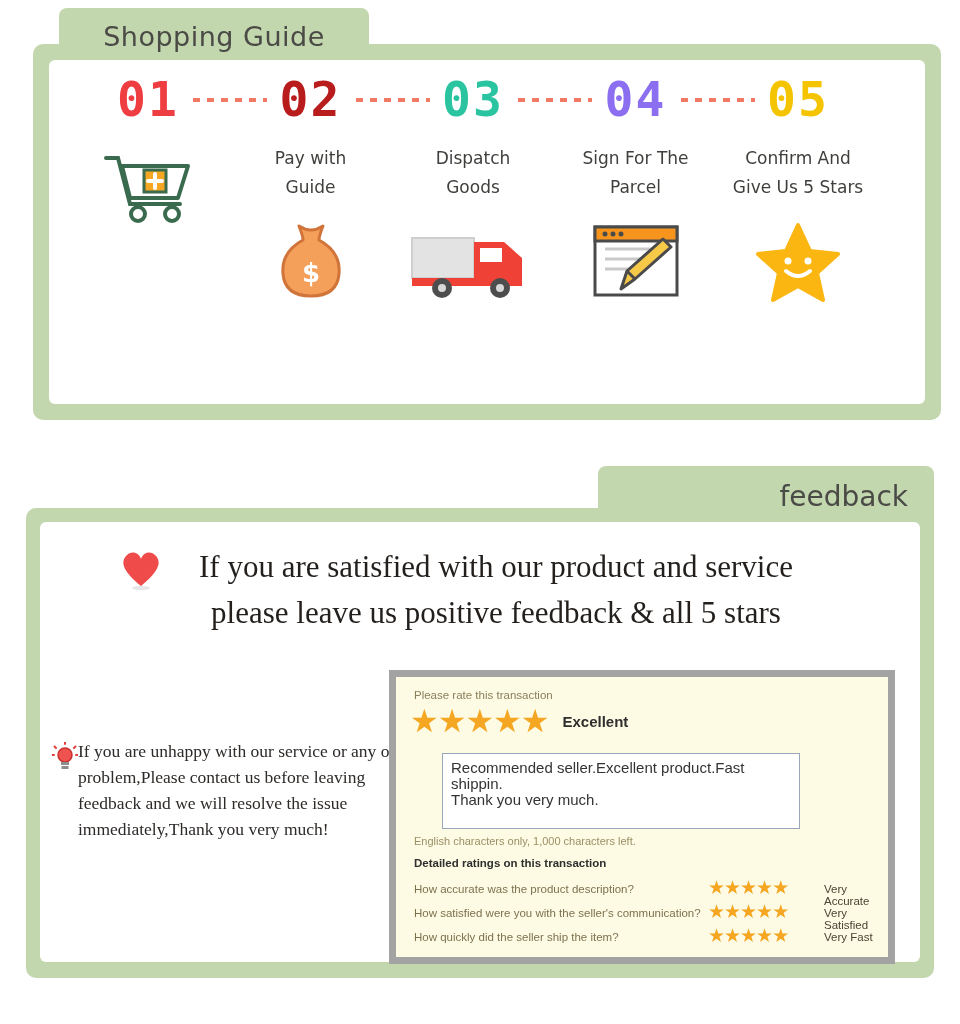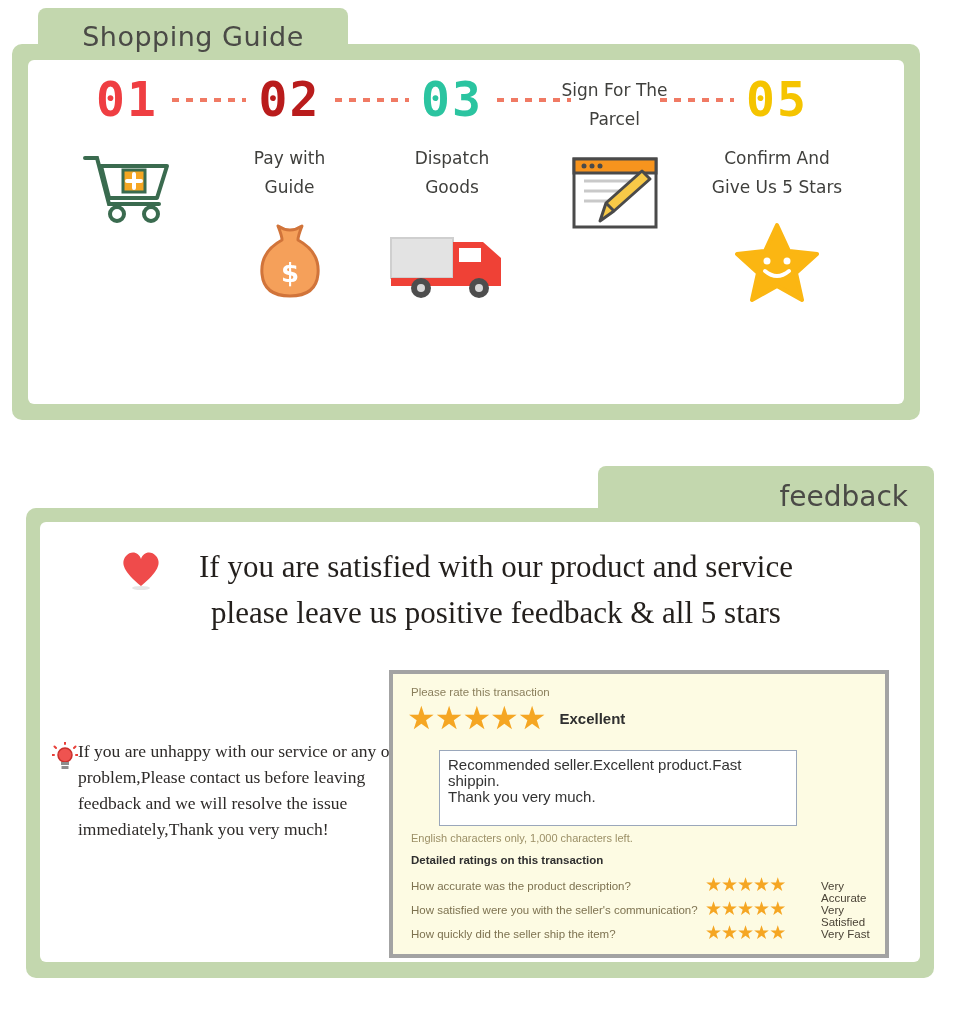--- a/index.html
+++ b/index.html
@@ -12,21 +12,21 @@
     width: 960px;
     height: 1024px;
     position: relative;
     overflow: hidden;
     background: #ffffff;
   }
 
   
   .guide-panel {
     position: absolute;
-    left: 12px;
+    left: 33px;
     top: 8px;
     width: 908px;
     height: 412px;
   }
   .guide-tab {
     position: absolute;
     left: 26px;
     top: 0;
     width: 310px;
     height: 50px;
@@ -195,21 +195,21 @@
   }
 
   
   .rate-card {
     position: absolute;
     left: 363px;
     top: 204px;
     width: 492px;
     height: 280px;
     background: #fdfbe3;
-    border: 4px solid #a3a3a3;
+    border: 7px solid #a3a3a3;
   }
   .rate-title {
     position: absolute;
     left: 18px;
     top: 12px;
     font-size: 11.5px;
     color: #8a7f5c;
   }
   .rate-stars-row {
     position: absolute;
@@ -325,20 +325,21 @@
             <rect x="4" y="54" width="110" height="8" fill="#ef4136"></rect>
             <circle cx="34" cy="64" r="10" fill="#4d4d4d"></circle>
             <circle cx="34" cy="64" r="4" fill="#d8d8d8"></circle>
             <circle cx="92" cy="64" r="10" fill="#4d4d4d"></circle>
             <circle cx="92" cy="64" r="4" fill="#d8d8d8"></circle>
           </svg>
         </div>
       </div>
 
       <div class="step">
+        <div class="step-num" style="color:#8b6ff0">04</div>
         <div class="dots"></div>
         <div class="step-label"><span>Sign For The</span><br><span>Parcel</span></div>
         <div class="step-icon">
           <svg width="90" height="78" viewBox="0 0 90 78">
             <rect x="4" y="4" width="82" height="68" fill="#ffffff" stroke="#4a4a4a" stroke-width="3"></rect>
             <rect x="4" y="4" width="82" height="14" fill="#f7941e" stroke="#4a4a4a" stroke-width="3"></rect>
             <circle cx="14" cy="11" r="2.5" fill="#4a4a4a"></circle>
             <circle cx="22" cy="11" r="2.5" fill="#4a4a4a"></circle>
             <circle cx="30" cy="11" r="2.5" fill="#4a4a4a"></circle>
             <path d="M14 26 L60 26 M14 36 L60 36 M14 46 L46 46" stroke="#c9c9c9" stroke-width="3"></path>

